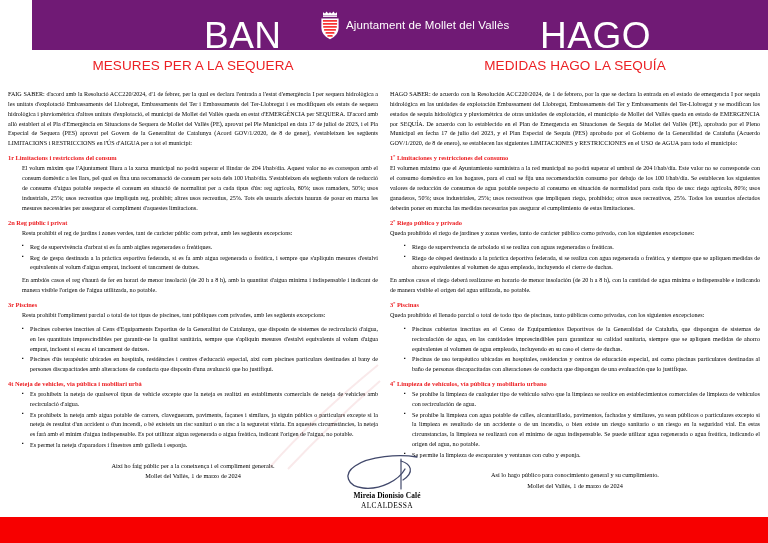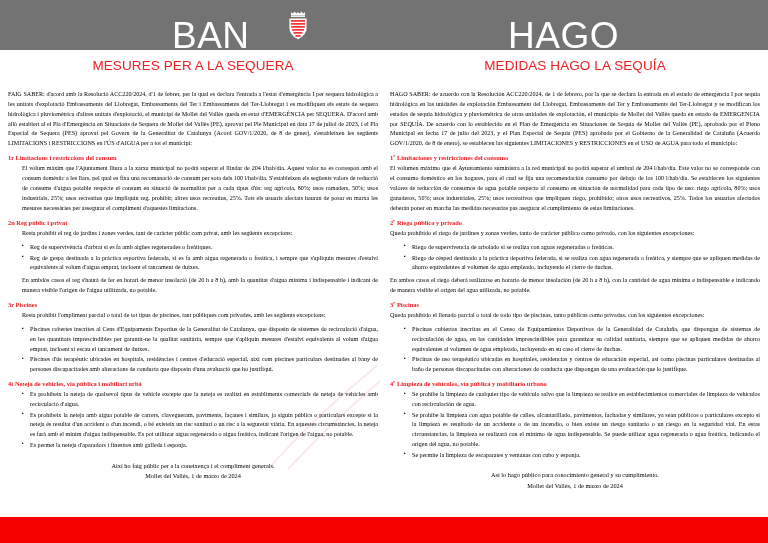--- a/index.html
+++ b/index.html
@@ -19,27 +19,28 @@
     width: 768px;
     height: 543px;
     position: relative;
     background: #ffffff;
     display: flex;
     flex-direction: column;
   }
 
   
   .banner {
-    background: #737373;
+    background: #701a75;
     height: 50px;
     flex: 0 0 50px;
     position: relative;
     display: flex;
     align-items: center;
     justify-content: center;
+    margin-left: 32px;
   }
   .banner-word {
     color: #ffffff;
     font-family: "Liberation Sans", sans-serif;
     font-weight: 400;
     letter-spacing: 0.5px;
     line-height: 1;
     position: absolute;
     bottom: -4px;
   }
@@ -202,20 +203,21 @@
           <path d="M2.4 8.4 L19.6 8.4 L19.6 18 Q19.6 25.4 11 29.2 Q2.4 25.4 2.4 18 Z" fill="#ffffff"></path>
 
           <path d="M3.9 10.2 L18.1 10.2 L18.1 11.6 L3.9 11.6 Z" fill="#f70000"></path>
           <path d="M3.9 13.2 L18.1 13.2 L18.1 14.6 L3.9 14.6 Z" fill="#f70000"></path>
           <path d="M4.2 16.2 L17.8 16.2 L17.8 17.6 L4.2 17.6 Z" fill="#f70000"></path>
           <path d="M5.1 19.2 L16.9 19.2 L16.9 20.6 L5.1 20.6 Z" fill="#f70000"></path>
           <path d="M6.6 22.2 L15.4 22.2 L15.4 23.6 L6.6 23.6 Z" fill="#f70000"></path>
           <path d="M8.4 25.2 L13.6 25.2 L13.6 26.6 L8.4 26.6 Z" fill="#f70000"></path>
         </svg>
       </span>
+      <span class="crest-text">Ajuntament de Mollet del Vallès</span>
     </div>
 
     <div class="banner-word right">HAGO</div>
   </div>
 
   <div class="columns">
 
     <div class="col col-left">
       <div class="doc-title">MESURES PER A LA SEQUERA</div>
 
@@ -286,17 +288,30 @@
         <li>Se prohíbe la limpieza con agua potable de calles, alcantarillado, pavimentos, fachadas y similares, ya sean públicos o particulares excepto si la limpieza es resultado de un accidente o de un incendio, o bien existe un riesgo sanitario o un riesgo en la seguridad vial. En estas circunstancias, la limpieza se realizará con el mínimo de agua indispensable. Se puede utilizar agua regenerada o agua freática, indicando el origen del agua, no potable.</li>
         <li>Se permite la limpieza de escaparates y ventanas con cubo y esponja.</li>
       </ul>
 
       <div class="closing">
         <span class="closing-line">Así lo hago público para conocimiento general y su cumplimiento.</span>
         <span class="closing-line">Mollet del Vallès, 1 de marzo de 2024</span>
       </div>
     </div>
 
+    <div class="signature-zone">
+      <div class="sig-wrap">
+        <span>
+          <svg class="sig-svg" width="96" height="44" viewBox="0 0 96 44" aria-hidden="true">
+            <path d="M78 4 C 60 1, 30 3, 16 13 C 4 21, 8 33, 24 35 C 42 37, 60 27, 66 16" stroke="#41486b" stroke-width="1.3" fill="none" stroke-linecap="round"></path>
+            <path d="M62 6 L62 36" stroke="#41486b" stroke-width="1.2" fill="none" stroke-linecap="round"></path>
+            <path d="M62 8 C 72 11, 76 19, 64 27" stroke="#41486b" stroke-width="1.2" fill="none" stroke-linecap="round"></path>
+          </svg>
+        </span>
+        <div class="sig-name">Mireia Dionisio Calé</div>
+        <div class="sig-role">ALCALDESSA</div>
+      </div>
+    </div>
 
   </div>
 
   <div class="footer-bar"></div>
 </div>
 
 </body></html>

